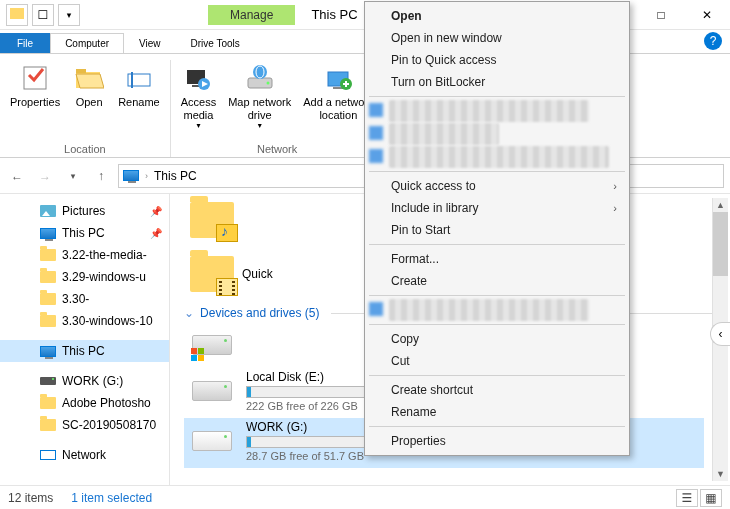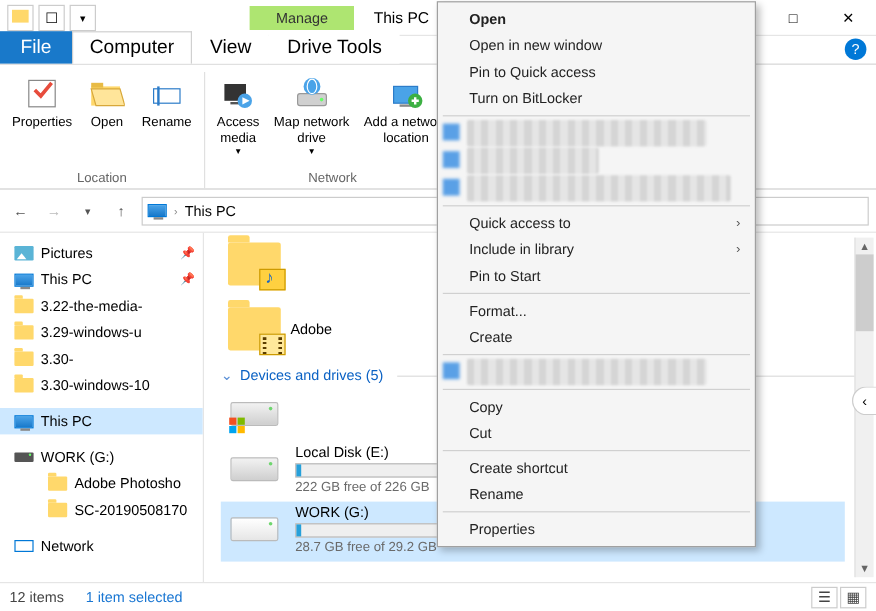--- a/index.html
+++ b/index.html
@@ -9,21 +9,21 @@
 .titlebar { height:30px; background:#fff; border-bottom:1px solid #e5e5e5; display:flex; align-items:center; }
 .titlebar .qat { display:flex; gap:4px; margin-left:6px; }
 .titlebar .qat .slot { width:22px; height:22px; display:flex; align-items:center; justify-content:center; border:1px solid #ccc; }
 .titlebar .manage { margin-left:128px; background:#aee571; padding:3px 22px; font-size:12px; color:#333; }
 .titlebar .loc { margin-left:16px; font-size:13px; }
 .titlebar .winbtns { margin-left:auto; display:flex; }
 .titlebar .winbtns div { width:46px; height:30px; display:flex; align-items:center; justify-content:center; font-size:13px; }
 
 
 .tabs { height:24px; display:flex; align-items:flex-end; border-bottom:1px solid #d0d0d0; background:#fff; }
-.tabs .tab { padding:4px 14px; font-size:16px; border:1px solid transparent; border-bottom:none; background:#fff; }
+.tabs .tab { padding:4px 14px; font-size:10px; border:1px solid transparent; border-bottom:none; background:#fff; }
 .tabs .tab.file { background:#1979ca; color:#fff; padding:4px 16px; }
 .tabs .tab.active { border-color:#d0d0d0; background:#fff; }
 .help { margin-left:auto; width:18px; height:18px; border-radius:50%; background:#0078d7; color:#fff; display:flex; align-items:center; justify-content:center; font-size:12px; margin-right:8px; margin-bottom:3px; }
 
 
 .ribbon { height:104px; background:#fff; border-bottom:1px solid #d0d0d0; display:flex; padding-top:6px; }
 .rgroup { display:flex; flex-direction:column; align-items:center; border-right:1px solid #e0e0e0; padding:0 4px; }
 .rgroup .btns { display:flex; flex:1; }
 .rgroup .lbl { font-size:11px; color:#666; padding:2px 0; }
 .rbtn { display:flex; flex-direction:column; align-items:center; justify-content:flex-start; padding:2px 6px; min-width:46px; text-align:center; }
@@ -33,21 +33,21 @@
 
 .navbar { height:36px; border-bottom:1px solid #e5e5e5; display:flex; align-items:center; padding:0 6px; gap:6px; }
 .navbar .navbtn { width:22px; height:22px; display:flex; align-items:center; justify-content:center; color:#555; }
 .navbar .addr { flex:0 0 320px; height:24px; border:1px solid #ccc; display:flex; align-items:center; padding:0 4px; gap:6px; }
 .navbar .search { flex:1; height:24px; border:1px solid #ccc; display:flex; align-items:center; padding:0 6px; color:#888; }
 .navbar .search input { border:none; outline:none; width:100%; font-size:12px; color:#333; }
 
 
 .body { display:flex; height:calc(509px - 30px - 24px - 104px - 36px - 24px); }
 .tree { width:170px; border-right:1px solid #e5e5e5; overflow:hidden; padding-top:6px; position:relative; }
-.tree .item { display:flex; align-items:center; height:22px; padding-left:12px; gap:6px; white-space:nowrap; overflow:hidden; }
+.tree .item { display:flex; align-items:center; height:22px; padding-left:40px; gap:6px; white-space:nowrap; overflow:hidden; }
 .tree .item.sel { background:#cde8ff; }
 .tree .item .pin { margin-left:auto; margin-right:6px; color:#666; font-size:10px; }
 .tree .item .ico { width:16px; height:16px; display:flex; align-items:center; justify-content:center; }
 .folder-ico { width:16px; height:12px; background:#ffd86b; border-radius:1px; position:relative; }
 .folder-ico::before { content:""; position:absolute; top:-3px; left:0; width:7px; height:3px; background:#ffd86b; border-radius:1px 1px 0 0; }
 .pc-ico { width:16px; height:11px; border:1px solid #0078d7; background:linear-gradient(#4aa3e8,#1979ca); position:relative; }
 .pc-ico::after { content:""; position:absolute; bottom:-3px; left:4px; width:8px; height:2px; background:#888; }
 .drive-ico { width:18px; height:8px; background:#555; border-radius:1px; position:relative; }
 .drive-ico::after { content:""; position:absolute; top:1px; right:2px; width:2px; height:2px; background:#6f6; border-radius:50%; }
 .pics-ico { width:16px; height:12px; background:#5ab4d6; border-radius:1px; position:relative; }
@@ -334,21 +334,21 @@
             <div class="ov note"></div>
           </div>
 
       </div>
     </div>
     <div class="tiles" style="margin-top:18px">
       <div class="tile">
         <div class="bigfolder">
             <div class="ov film"></div>
           </div>
-        <span>Adobe</span>
+        <span>Quick</span>
       </div>
     </div>
 
     <div class="section-hdr">
       <span class="chev">⌄</span>
       <span>Devices and drives (5)</span>
       <span class="line"></span>
     </div>
 
     <div id="drives">
@@ -377,21 +377,21 @@
         </div>
         <div class="drive-row sel">
     <div class="drive-big rem" style="position:relative">
       <div class="hdd"></div>
     </div>
     <div class="drive-info">
       <span class="drive-name">WORK (G:)</span>
       <div class="drive-bar">
               <div class="fill" style="width:3%"></div>
             </div>
-      <span class="drive-free">28.7 GB free of 29.2 GB</span>
+      <span class="drive-free">28.7 GB free of 51.7 GB</span>
     </div>
         </div>
       </div>
 
     <div class="scrollbar">
       <div class="arr">▲</div>
       <div class="thumb"></div>
       <div class="arr dn">▼</div>
     </div>
   </div>

